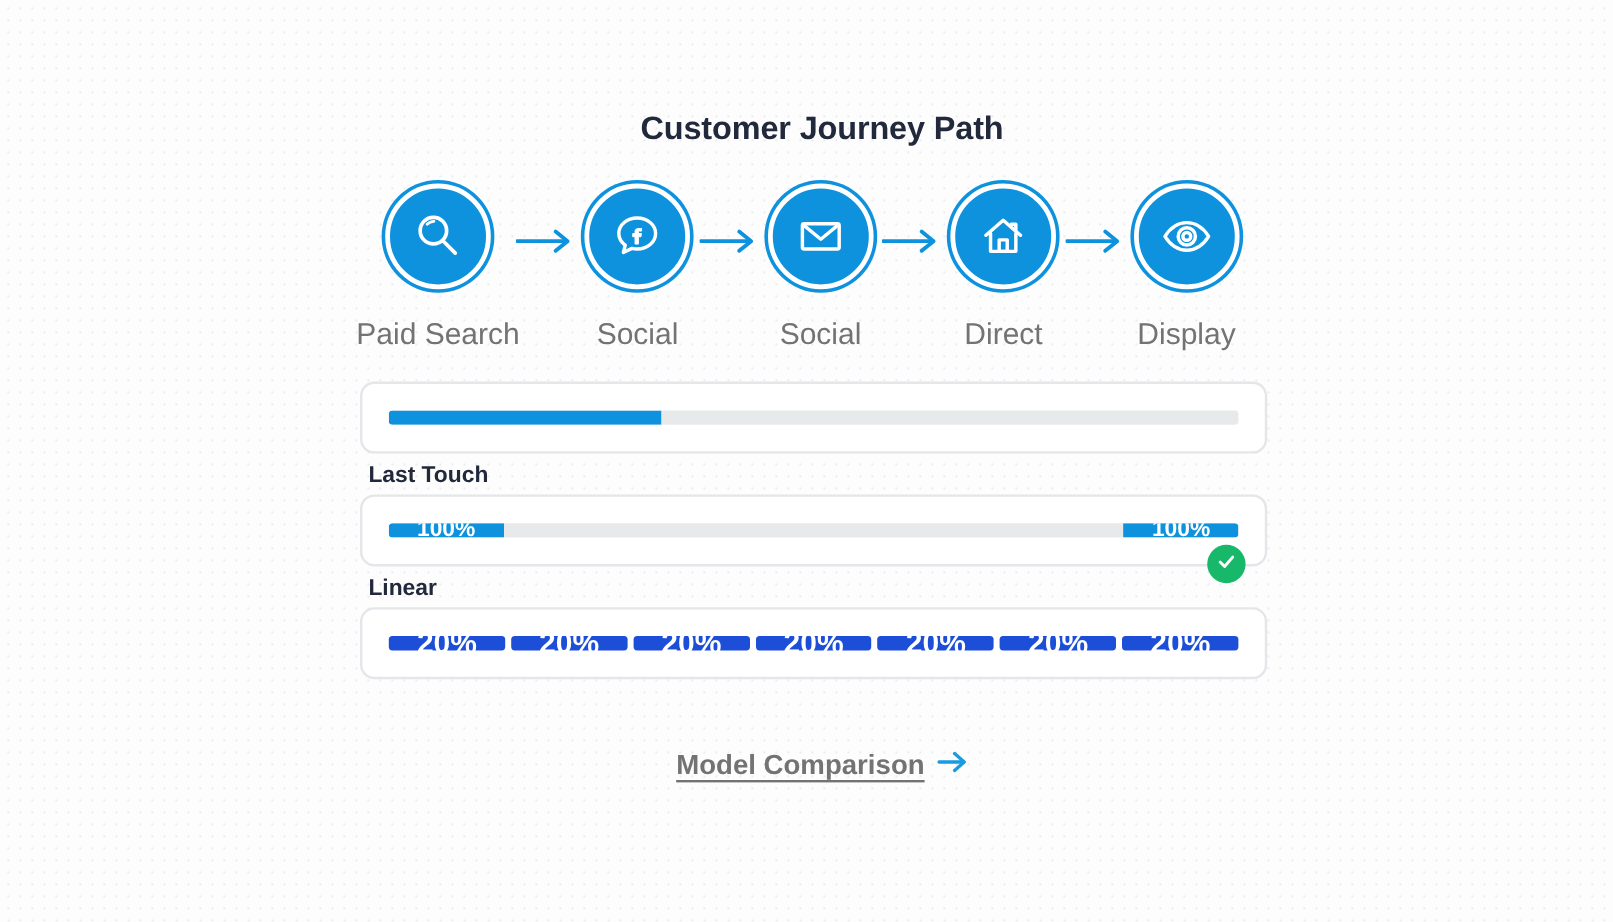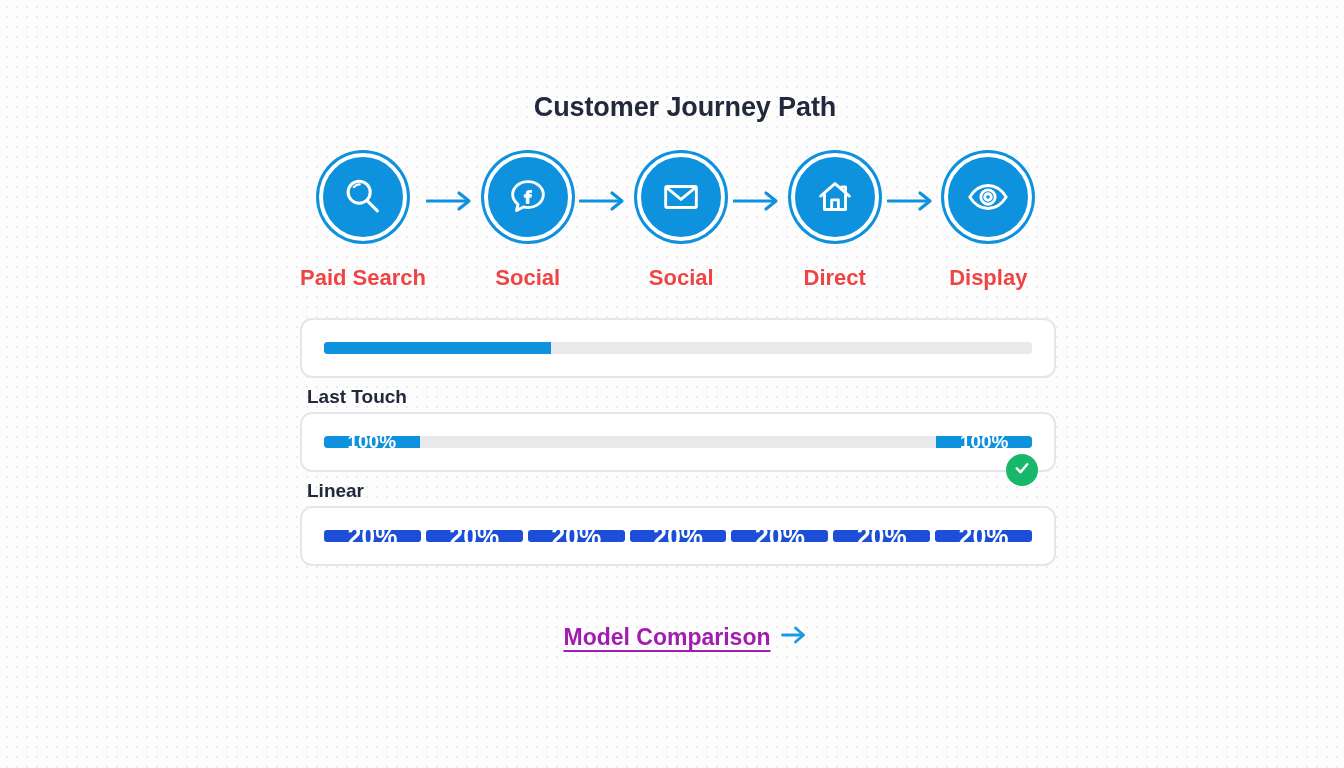--- a/index.html
+++ b/index.html
@@ -71,23 +71,23 @@
     display: flex;
     align-items: center;
     justify-content: center;
     margin-top: 3px;
   }
 
   .node-circle svg { display: block; }
 
   .node-label {
     margin-top: 24px;
-    font-size: 22px;
-    font-weight: bold;
-    color: #ef4444;
+    font-size: 25px;
+    font-weight: normal;
+    color: #737373;
     white-space: nowrap;
   }
 
   .journey-arrow {
     width: 56px;
     height: 96px;
     display: flex;
     align-items: center;
     justify-content: center;
     margin-top: 3px;
@@ -200,21 +200,21 @@
     width: 1370px;
     text-align: center;
   }
 
   .footer-link {
     display: inline-flex;
     align-items: center;
     gap: 10px;
     font-size: 23px;
     font-weight: bold;
-    color: #a21caf;
+    color: #737373;
     text-decoration: none;
     cursor: pointer;
   }
 
   .footer-link .link-text {
     text-decoration: underline;
     text-underline-offset: 5px;
     text-decoration-thickness: 2px;
   }
 </style>

